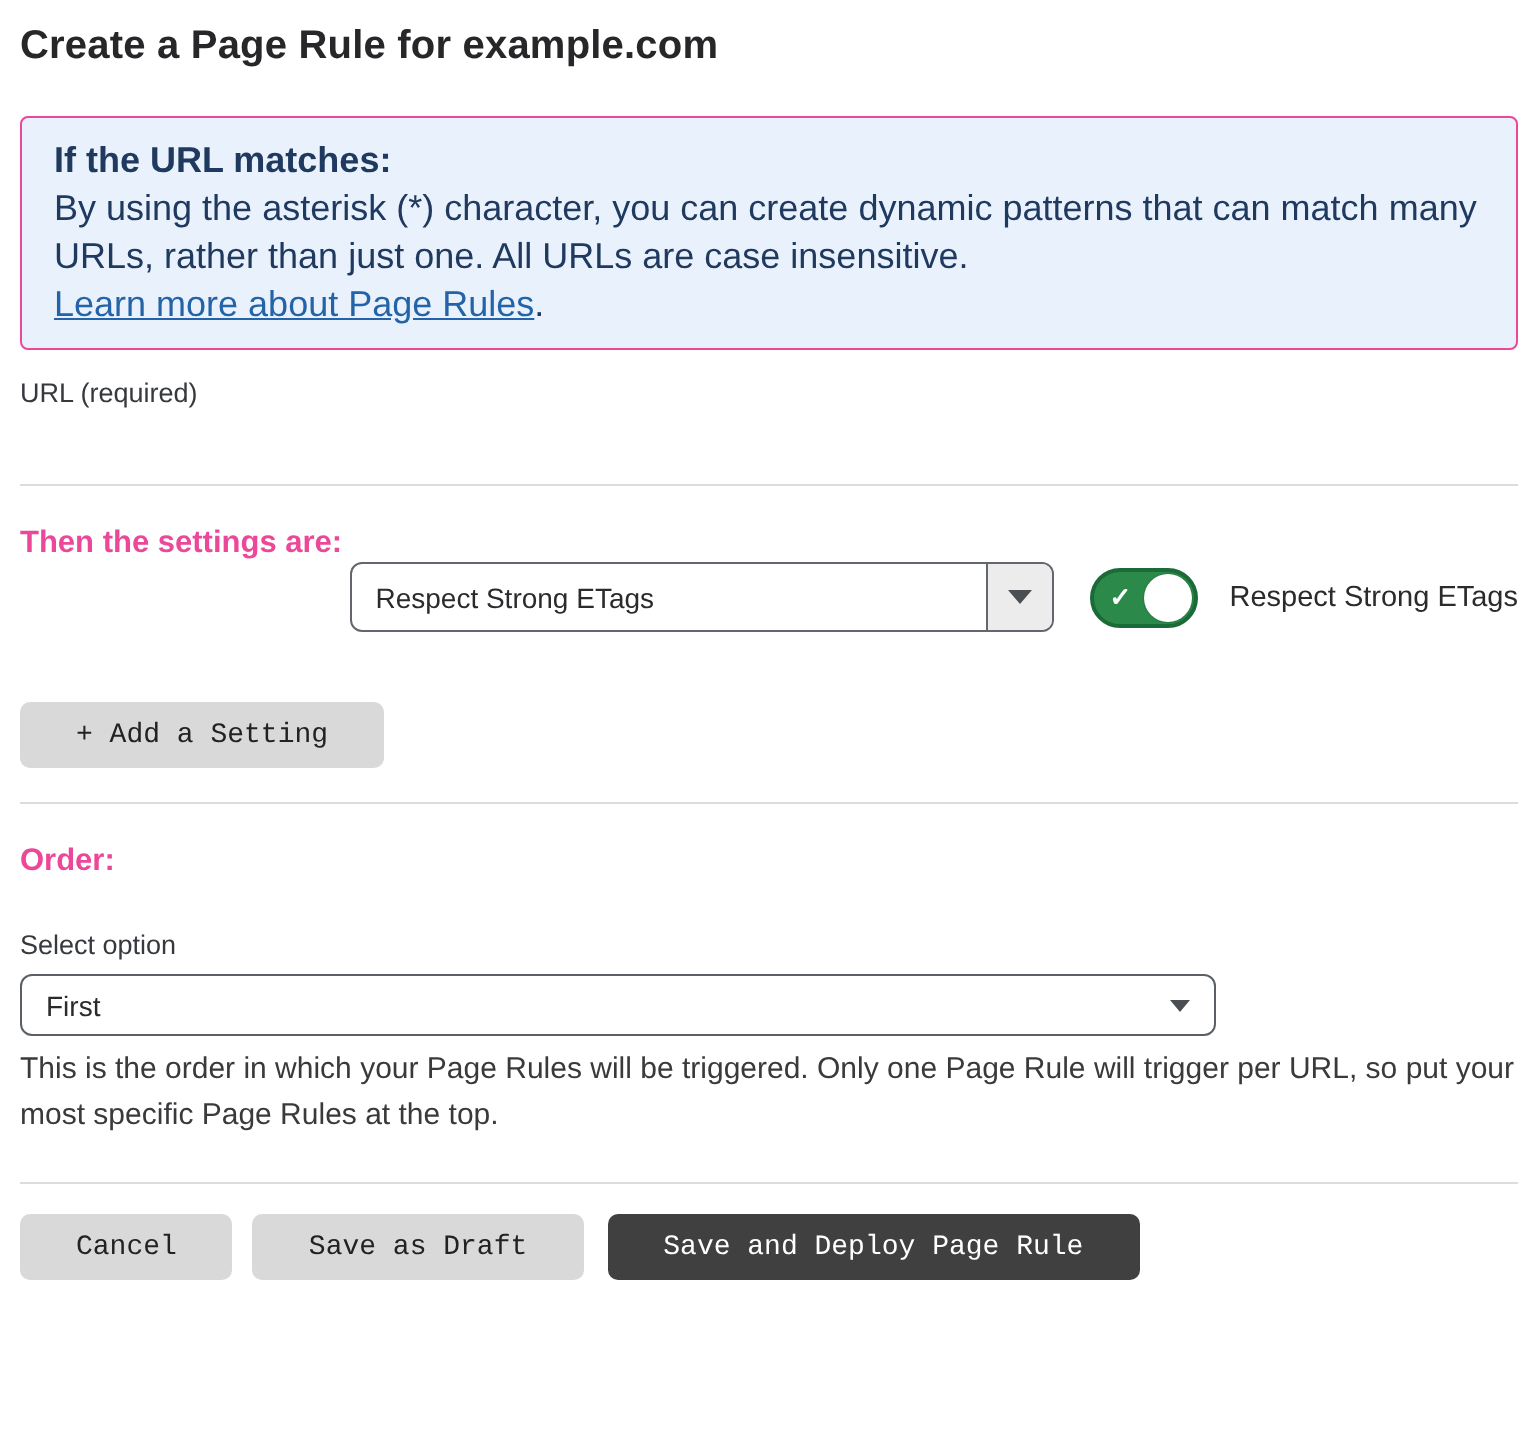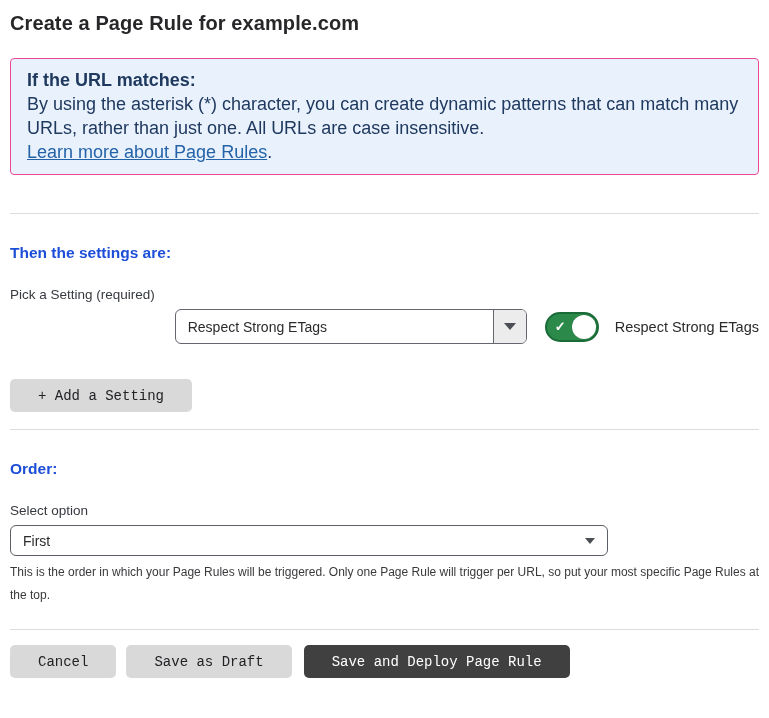--- a/index.html
+++ b/index.html
@@ -66,22 +66,22 @@
     border-top: 1px solid #dcdcdc;
     height: 0;
   }
   .divider-1 { margin-top: 38px; }
   .divider-2 { margin-top: 17px; }
   .divider-3 { margin-top: 22px; }
 
   .section-heading {
     font-size: 15.5px;
     font-weight: 700;
-    color: #1d4ed8;
-    margin-top: 30px;
+    color: #ec4899;
+    margin-top: 20px;
   }
   .sub-label {
     font-size: 13.5px;
     color: #36393e;
     margin-top: 25px;
     margin-bottom: 7px;
   }
 
   
   .setting-row { display: flex; align-items: center; justify-content: flex-end; }
@@ -193,21 +193,21 @@
   }
   .order-select .select-value { flex: 1; }
   .order-select .arrow-down {
     border-left-width: 5.5px;
     border-right-width: 5.5px;
     border-top-width: 6.5px;
   }
 
   .help-text {
     margin-top: 5px;
-    font-size: 12px;
+    font-size: 15px;
     line-height: 23px;
     color: #3a3a3d;
     max-width: 749px;
   }
 
   .actions-row {
     margin-top: 15px;
     display: flex;
     align-items: center;
   }
@@ -222,26 +222,26 @@
   <div class="page-title">Create a Page Rule for example.com</div>
 
   <div class="info-box">
     <div class="info-heading">If the URL matches:</div>
     <div>By using the asterisk (*) character, you can create dynamic patterns that can match many URLs, rather than just one. All URLs are case insensitive.</div>
     <div>
       <a class="info-link">Learn more about Page Rules</a><span class="info-period">.</span>
     </div>
   </div>
 
+  <div class="field-label">URL (required)</div>
 
   <hr class="divider divider-1">
 
   <div class="section-heading">Then the settings are:</div>
 
-  <div class="sub-label">Pick a Setting (required)</div>
 
   <div class="setting-row">
     <div class="setting-select">
       <div class="select-value">Respect Strong ETags</div>
       <div class="select-arrow-box">
         <span class="arrow-down"></span>
       </div>
     </div>
 
     <div class="toggle-wrap">

